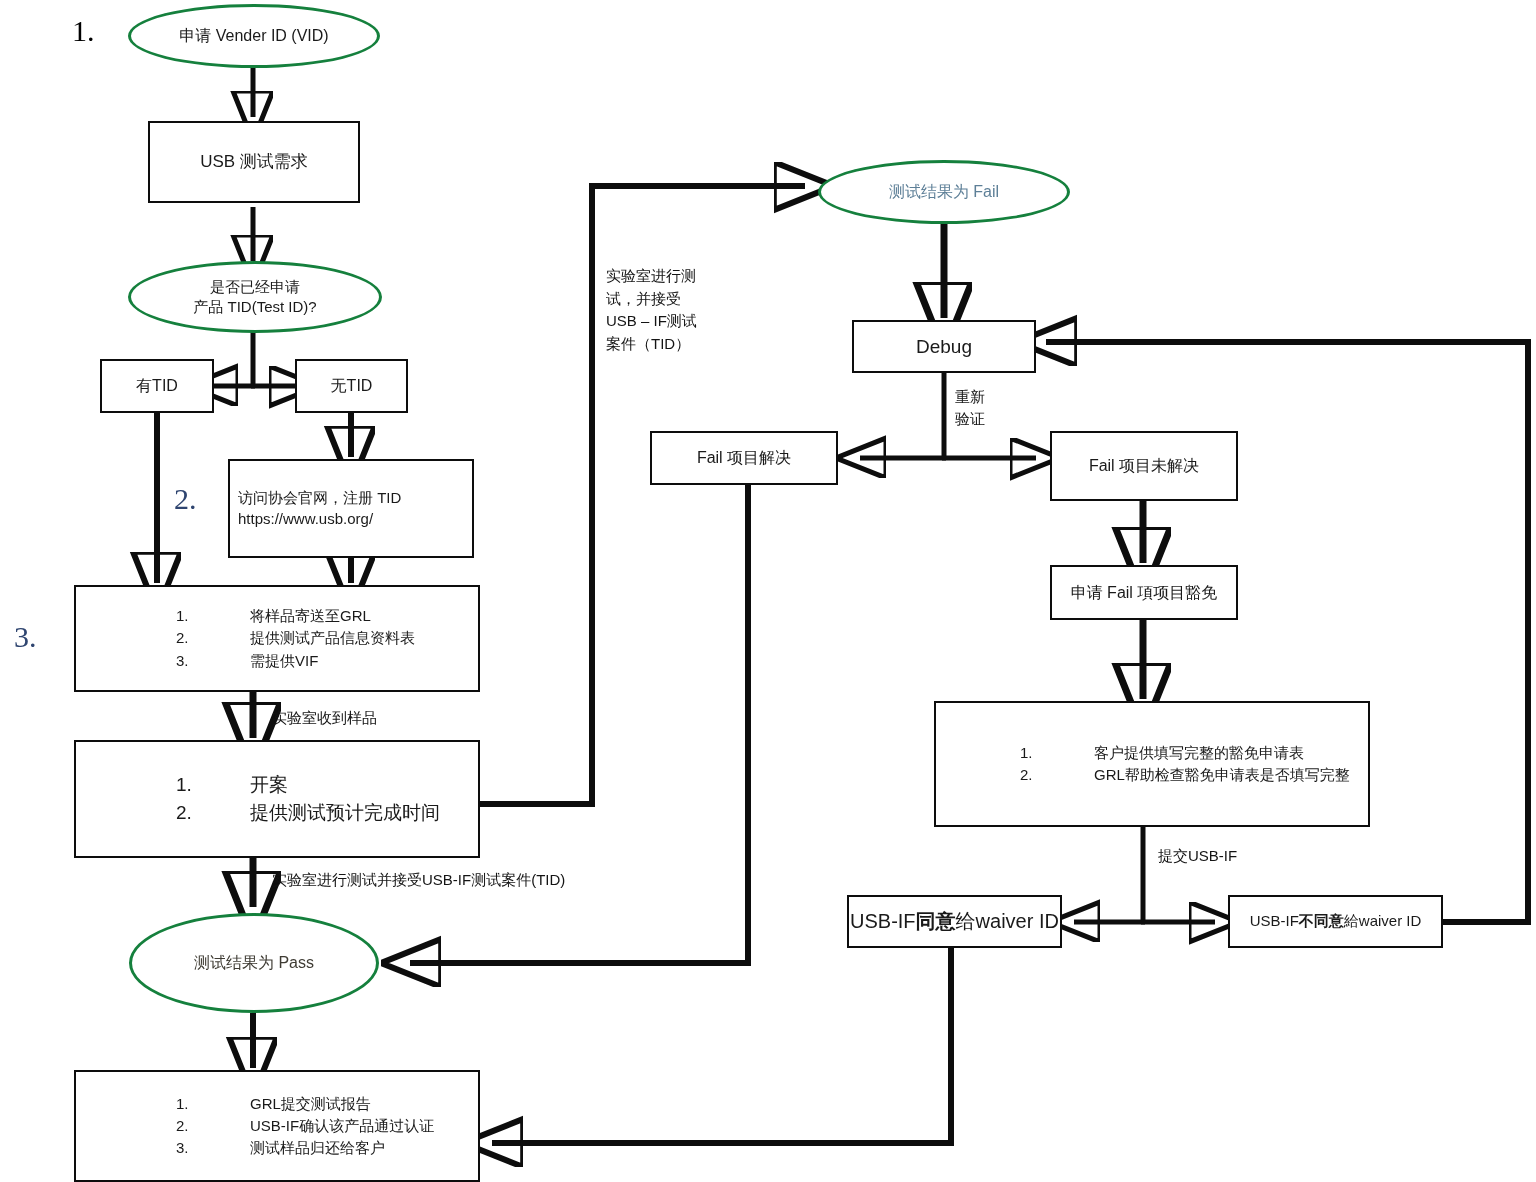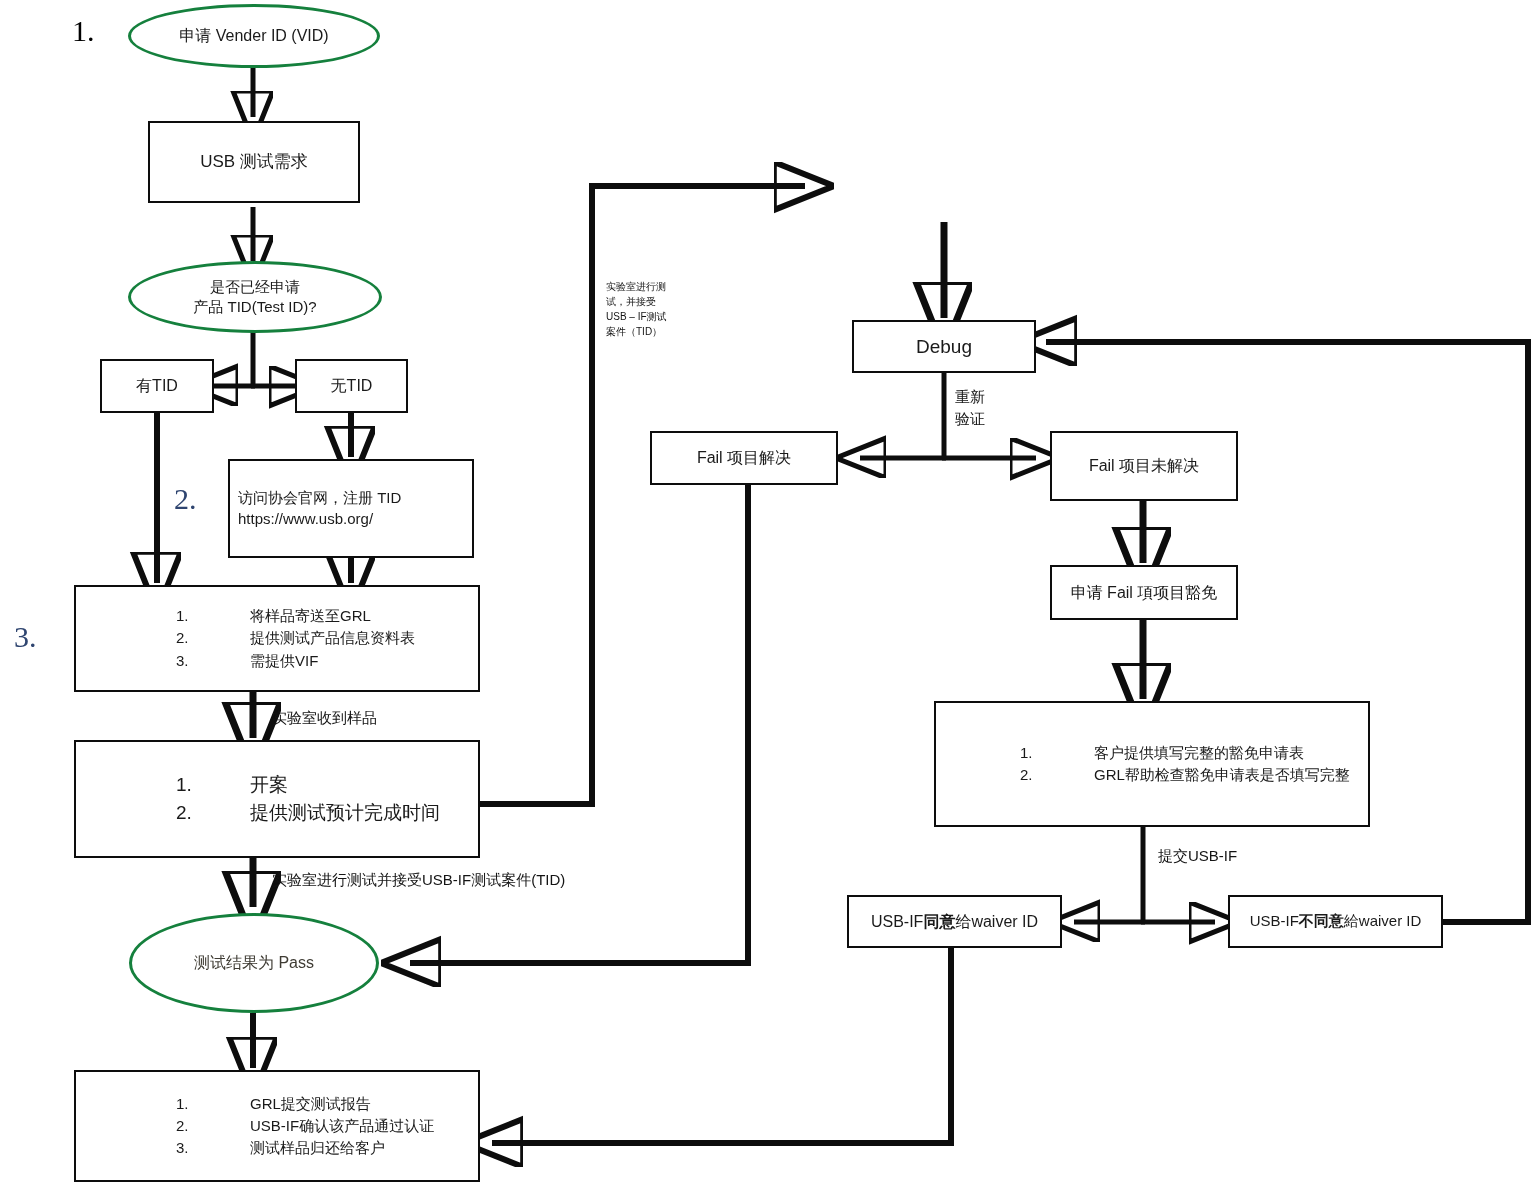--- a/index.html
+++ b/index.html
@@ -198,20 +198,23 @@
   </div>
 
   <div class="node box listbox" style="left:74px; top:1070px; width:406px; height:112px; font-size:15px;">
     <ol>
       <li>GRL提交测试报告</li>
       <li>USB-IF确认该产品通过认证</li>
       <li>测试样品归还给客户</li>
     </ol>
   </div>
 
+  <div class="node ellipse" style="left:818px; top:160px; width:252px; height:64px; font-size:16px;">
+    <span class="fail-ellipse-text">测试结果为 Fail</span>
+  </div>
 
   <div class="node box" style="left:852px; top:320px; width:184px; height:53px; font-size:19px;">
     <span>Debug</span>
   </div>
 
   <div class="node box" style="left:650px; top:431px; width:188px; height:54px; font-size:16px;">
     <span>Fail 项目解决</span>
   </div>
 
   <div class="node box" style="left:1050px; top:431px; width:188px; height:70px; font-size:16px;">
@@ -222,33 +225,33 @@
     <span>申请 Fail 項项目豁免</span>
   </div>
 
   <div class="node box listbox" style="left:934px; top:701px; width:436px; height:126px; font-size:15px;">
     <ol style="padding-left:36px;">
       <li>客户提供填写完整的豁免申请表</li>
       <li>GRL帮助检查豁免申请表是否填写完整</li>
     </ol>
   </div>
 
-  <div class="node box" style="left:847px; top:895px; width:215px; height:53px; font-size:16px;">
+  <div class="node box" style="left:847px; top:895px; width:215px; height:53px; font-size:20px;">
     <span style="white-space:nowrap;"><span>USB-IF</span><b>同意</b><span>给waiver ID</span></span>
   </div>
 
   <div class="node box" style="left:1228px; top:895px; width:215px; height:53px; font-size:15px;">
     <span style="white-space:nowrap;"><span>USB-IF</span><b>不同意</b><span>給waiver ID</span></span>
   </div>
 
   <div class="label" style="left:272px; top:707px; font-size:15px;">实验室收到样品</div>
 
   <div class="label" style="left:272px; top:869px; font-size:15px;">实验室进行测试并接受USB-IF测试案件(TID)</div>
 
-  <div class="label" style="left:606px; top:279px; font-size:10px; line-height:1.5;">实验室进行测
+  <div class="label" style="left:606px; top:265px; font-size:15px; line-height:1.5;">实验室进行测
 试，并接受
 USB – IF测试
 案件（TID）</div>
 
   <div class="label" style="left:955px; top:386px; font-size:15px; line-height:1.45;">重新
 验证</div>
 
   <div class="label" style="left:1158px; top:845px; font-size:15px;">提交USB-IF</div>
 
 </div>

